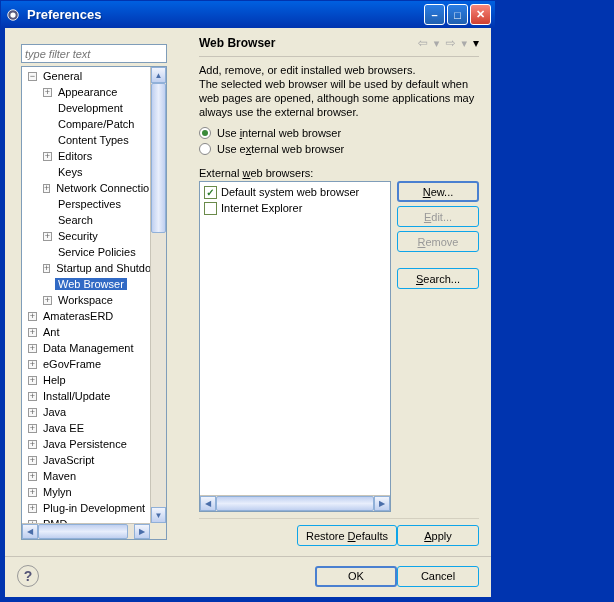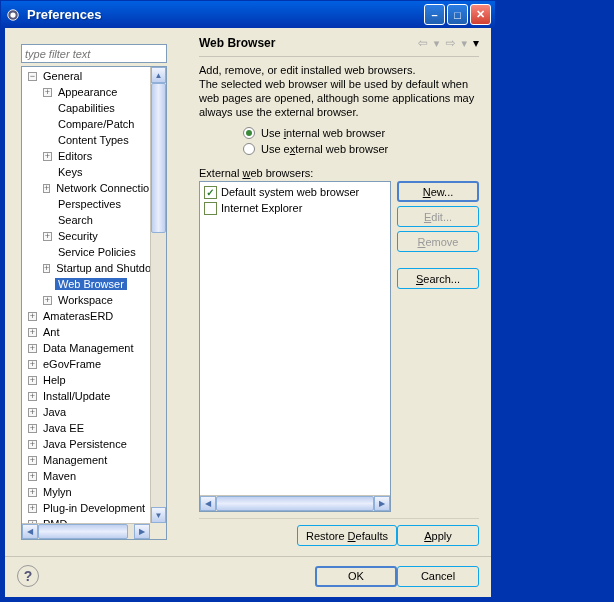--- a/index.html
+++ b/index.html
@@ -42,21 +42,21 @@
 .scroll-corner { position:absolute; right:0; bottom:0; width:16px; height:16px; background:#ece9d8; }
 
 .right-pane { flex: 1; display: flex; flex-direction: column; padding: 8px 12px 4px 16px; min-width:0; }
 .right-header { display: flex; align-items: center; border-bottom: 1px solid #c8c4b8; padding-bottom: 6px; margin-bottom: 6px; }
 .right-header h2 { font-size: 12px; font-weight: bold; flex: 1; }
 .nav-arrows { display: flex; gap: 6px; align-items:center; color: #aaa; }
 .nav-arrow { font-size: 12px; cursor: pointer; }
 
 .desc { color: #000; line-height: 14px; margin-bottom: 8px; }
 
-.radio-row { display: flex; align-items: center; gap: 6px; margin-bottom: 4px; margin-left: 44px; }
+.radio-row { display: flex; align-items: center; gap: 6px; margin-bottom: 4px; }
 .radio { width: 12px; height: 12px; border-radius: 50%; border: 1px solid #888; display: flex; align-items: center; justify-content: center; background: #fff; }
 .radio.checked::after { content:''; width:6px; height:6px; border-radius:50%; background:#3a8a3a; }
 
 .label-row { margin-top: 8px; margin-bottom: 2px; }
 
 .browser-area { display: flex; gap: 6px; flex: 1; min-height: 0; }
 .listbox-wrap { flex: 1; border: 1px solid #7f9db9; background: #fff; position: relative; }
 .listbox { position: absolute; top: 0; left: 0; right: 0; bottom: 16px; padding: 2px; }
 .list-item { display: flex; align-items: center; gap: 4px; padding: 1px 2px; height: 16px; }
 .checkbox { width: 13px; height: 13px; border: 1px solid #6a8a4a; background: #fff; display: flex; align-items: center; justify-content: center; color: #2a7a2a; font-size: 10px; font-weight: bold; }
@@ -107,21 +107,21 @@
                 <div class="tree-item l0">
                   <span class="exp">−</span>
                   <span class="label">General</span>
                 </div>
                 <div class="tree-item l1">
                   <span class="exp">+</span>
                   <span class="label">Appearance</span>
                 </div>
                 <div class="tree-item l1">
                   <span class="exp none"></span>
-                  <span class="label">Capabilities</span>
+                  <span class="label">Development</span>
                 </div>
                 <div class="tree-item l1">
                   <span class="exp none"></span>
                   <span class="label">Compare/Patch</span>
                 </div>
                 <div class="tree-item l1">
                   <span class="exp none"></span>
                   <span class="label">Content Types</span>
                 </div>
                 <div class="tree-item l1">
@@ -195,21 +195,21 @@
                 <div class="tree-item l0">
                   <span class="exp">+</span>
                   <span class="label">Java EE</span>
                 </div>
                 <div class="tree-item l0">
                   <span class="exp">+</span>
                   <span class="label">Java Persistence</span>
                 </div>
                 <div class="tree-item l0">
                   <span class="exp">+</span>
-                  <span class="label">Management</span>
+                  <span class="label">JavaScript</span>
                 </div>
                 <div class="tree-item l0">
                   <span class="exp">+</span>
                   <span class="label">Maven</span>
                 </div>
                 <div class="tree-item l0">
                   <span class="exp">+</span>
                   <span class="label">Mylyn</span>
                 </div>
                 <div class="tree-item l0">

